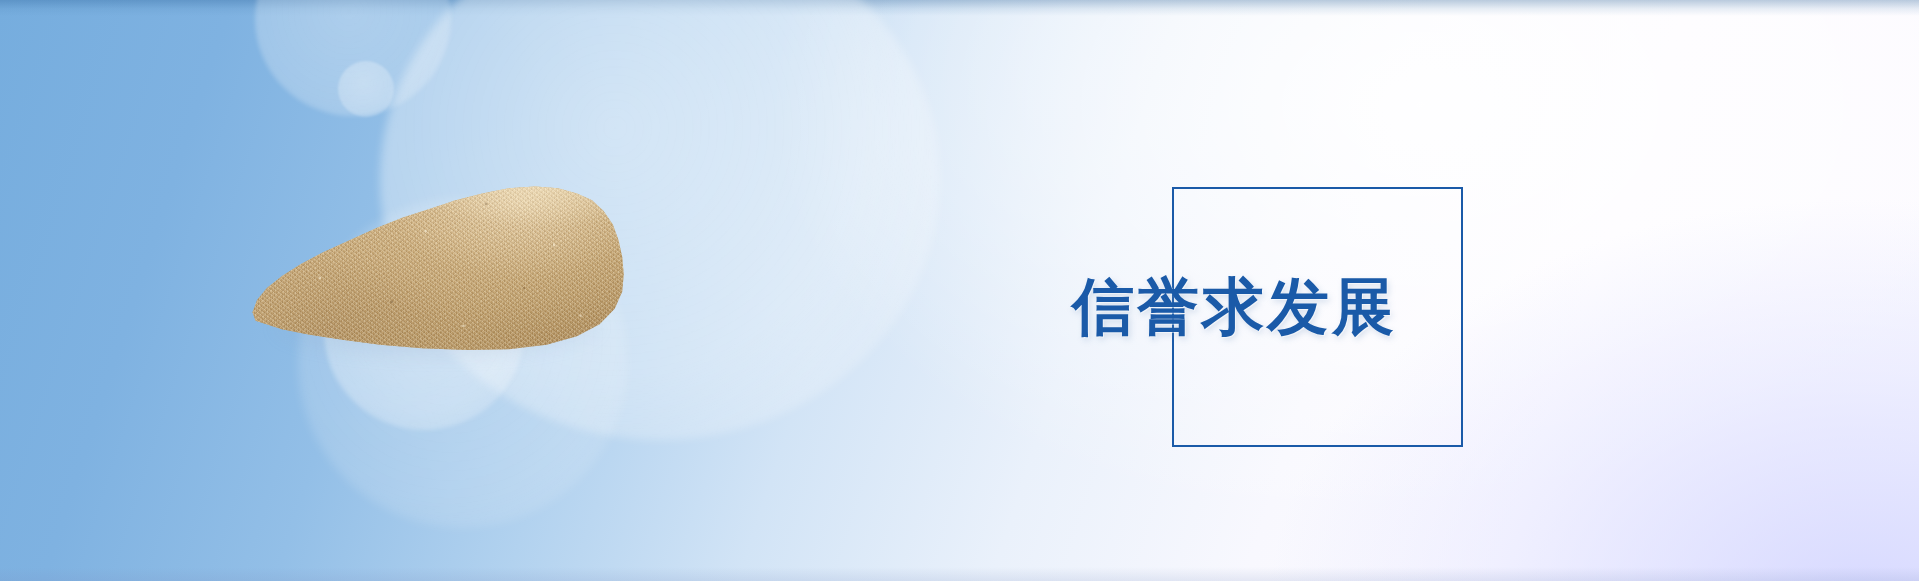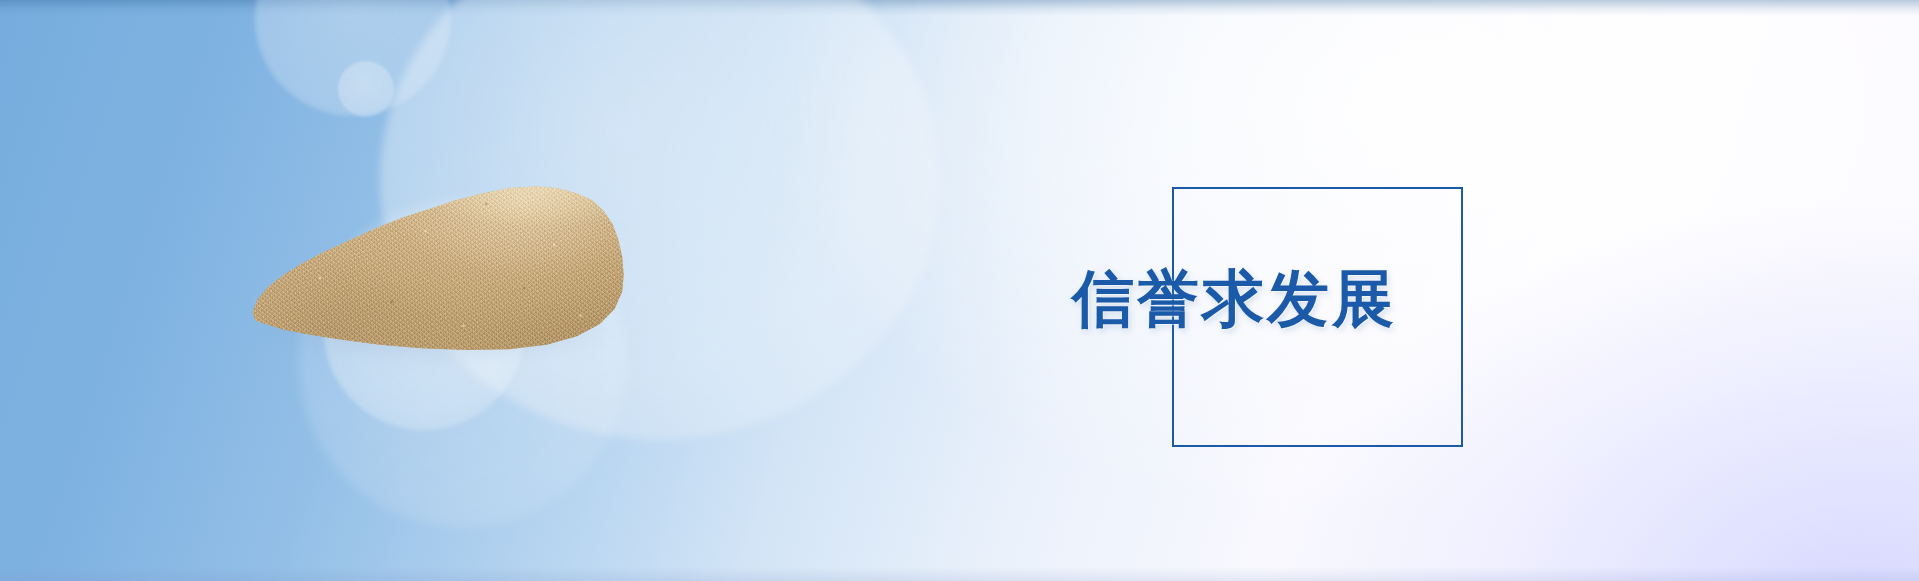--- a/index.html
+++ b/index.html
@@ -258,21 +258,21 @@
     font-weight: 700;
     font-size: 62px;
     line-height: 1;
     letter-spacing: 3px;
     white-space: nowrap;
     text-shadow:
       1px 1px 0 rgba(255,255,255,0.5),
       2px 3px 6px rgba(120,150,190,0.28);
   }
   .hl-line.l1 { left: 938px; top: 198px; }
-  .hl-line.l2 { left: 1072px; top: 268px; text-align: center; }
+  .hl-line.l2 { left: 1072px; top: 276px; text-align: center; }
 </style>
 </head>
 <body>
 
 <div class="banner">
 
   <div class="bg-base"></div>
   <div class="bg-warm"></div>
   <div class="bg-lav"></div>
   <div class="bg-topdark"></div>

